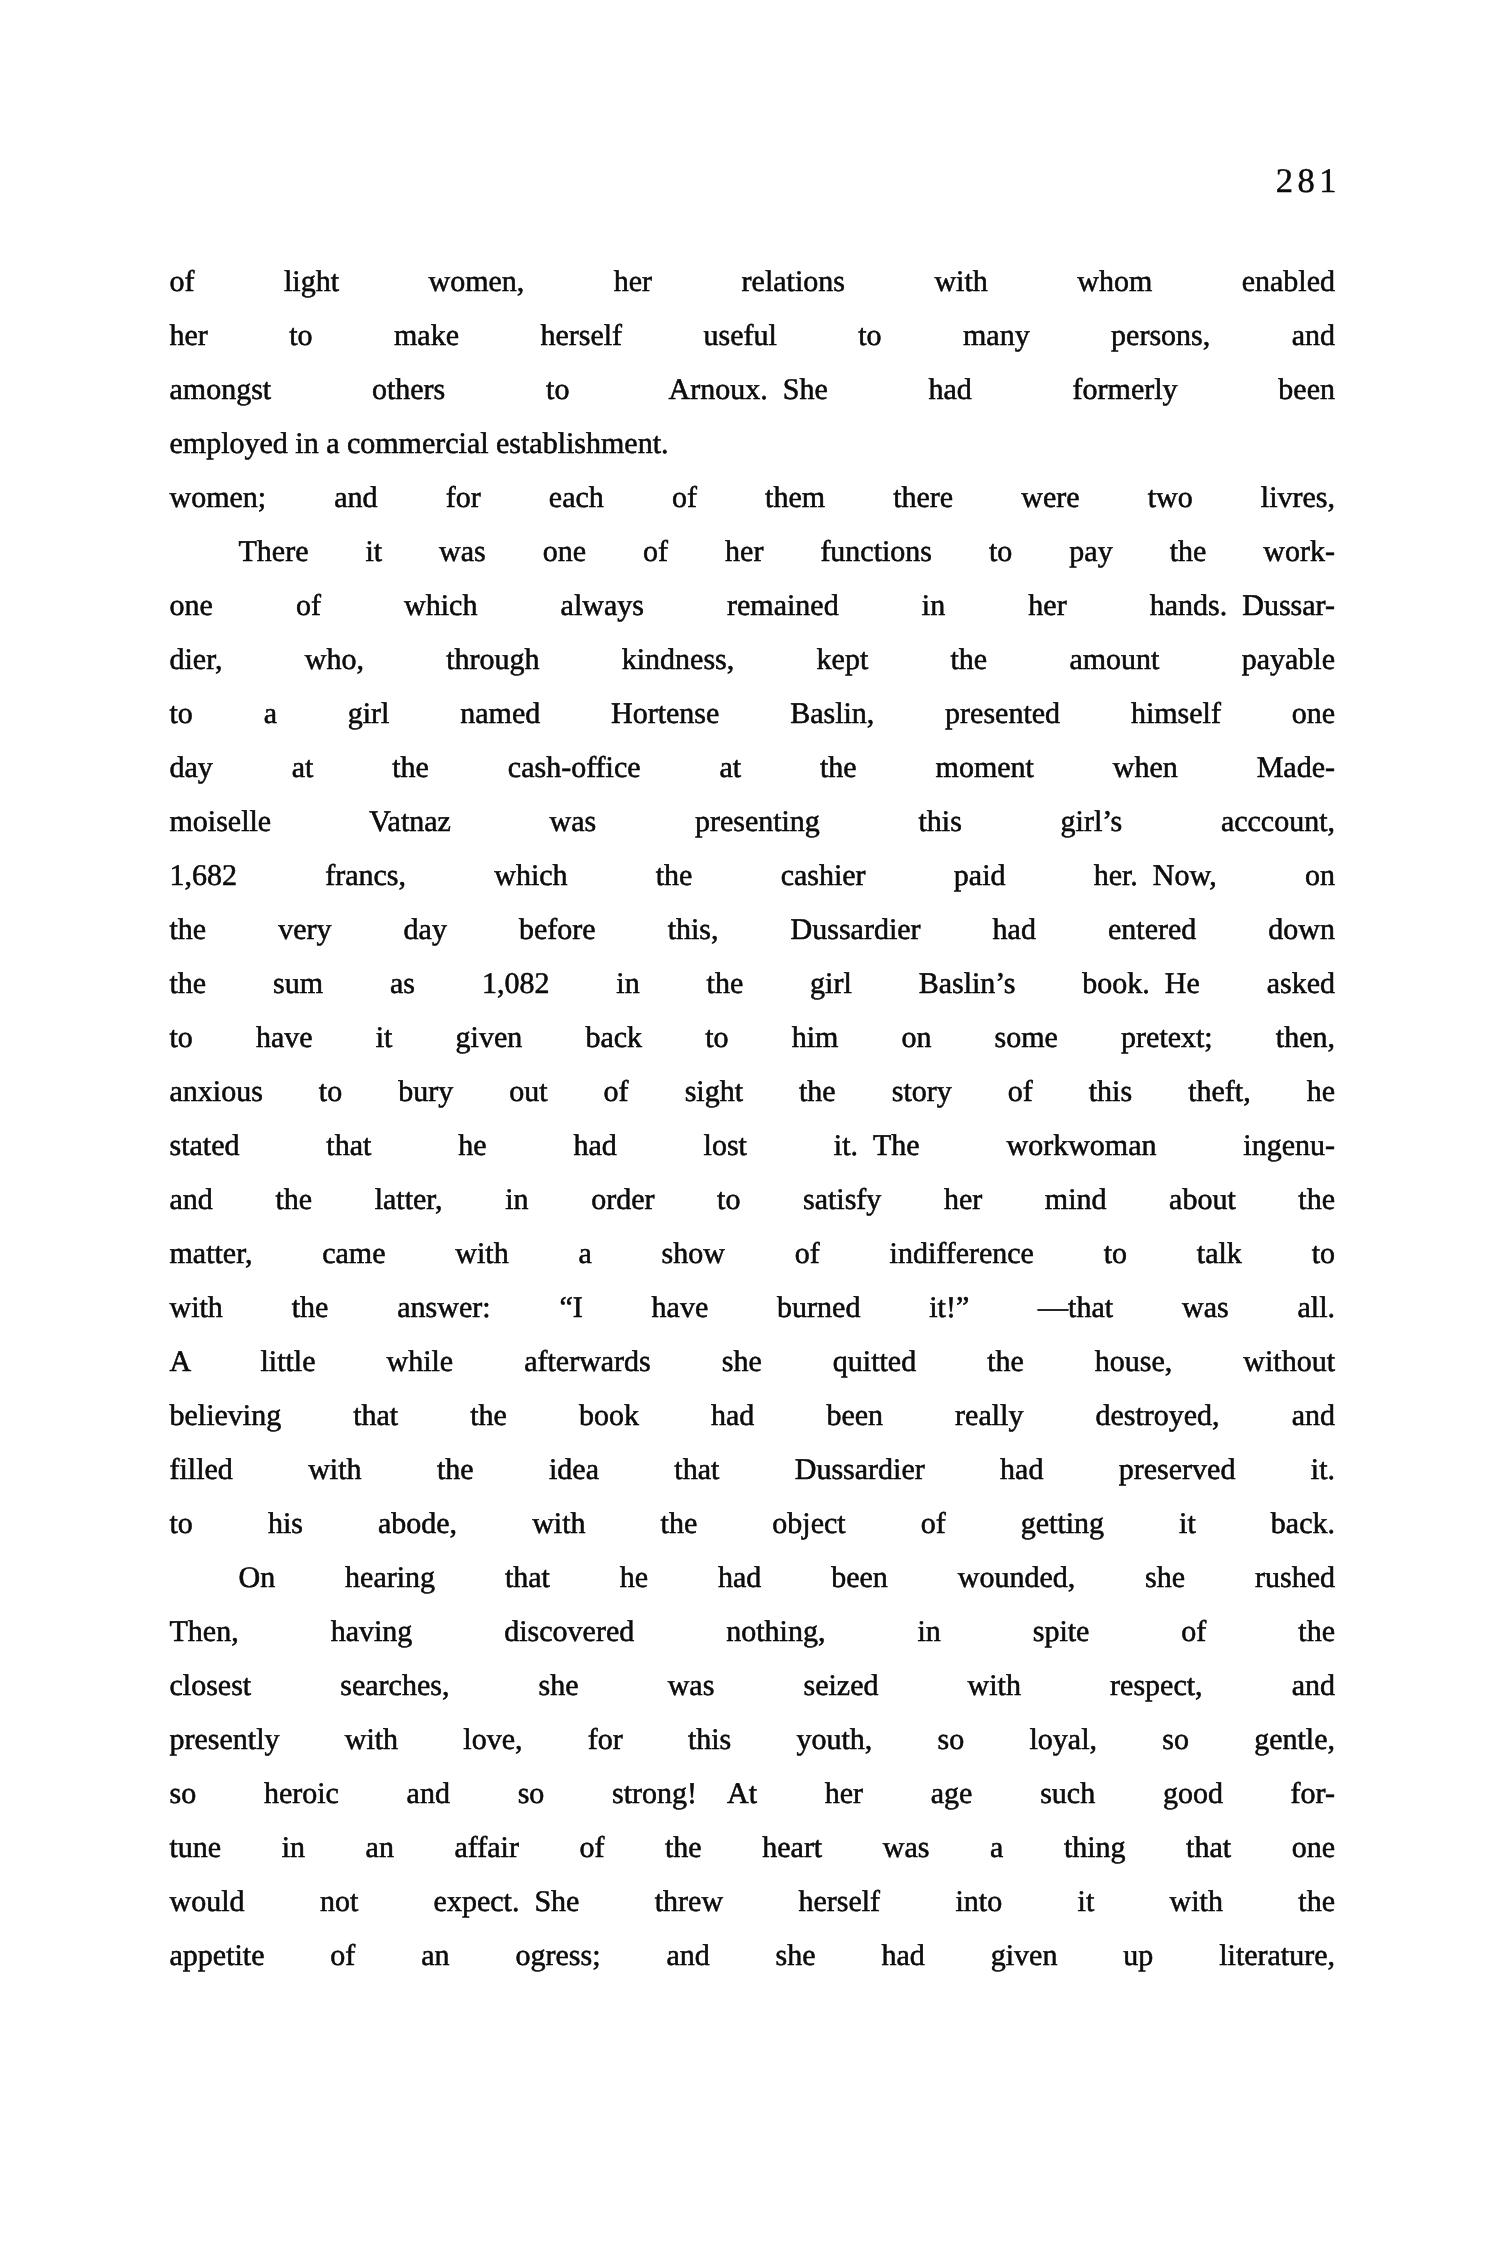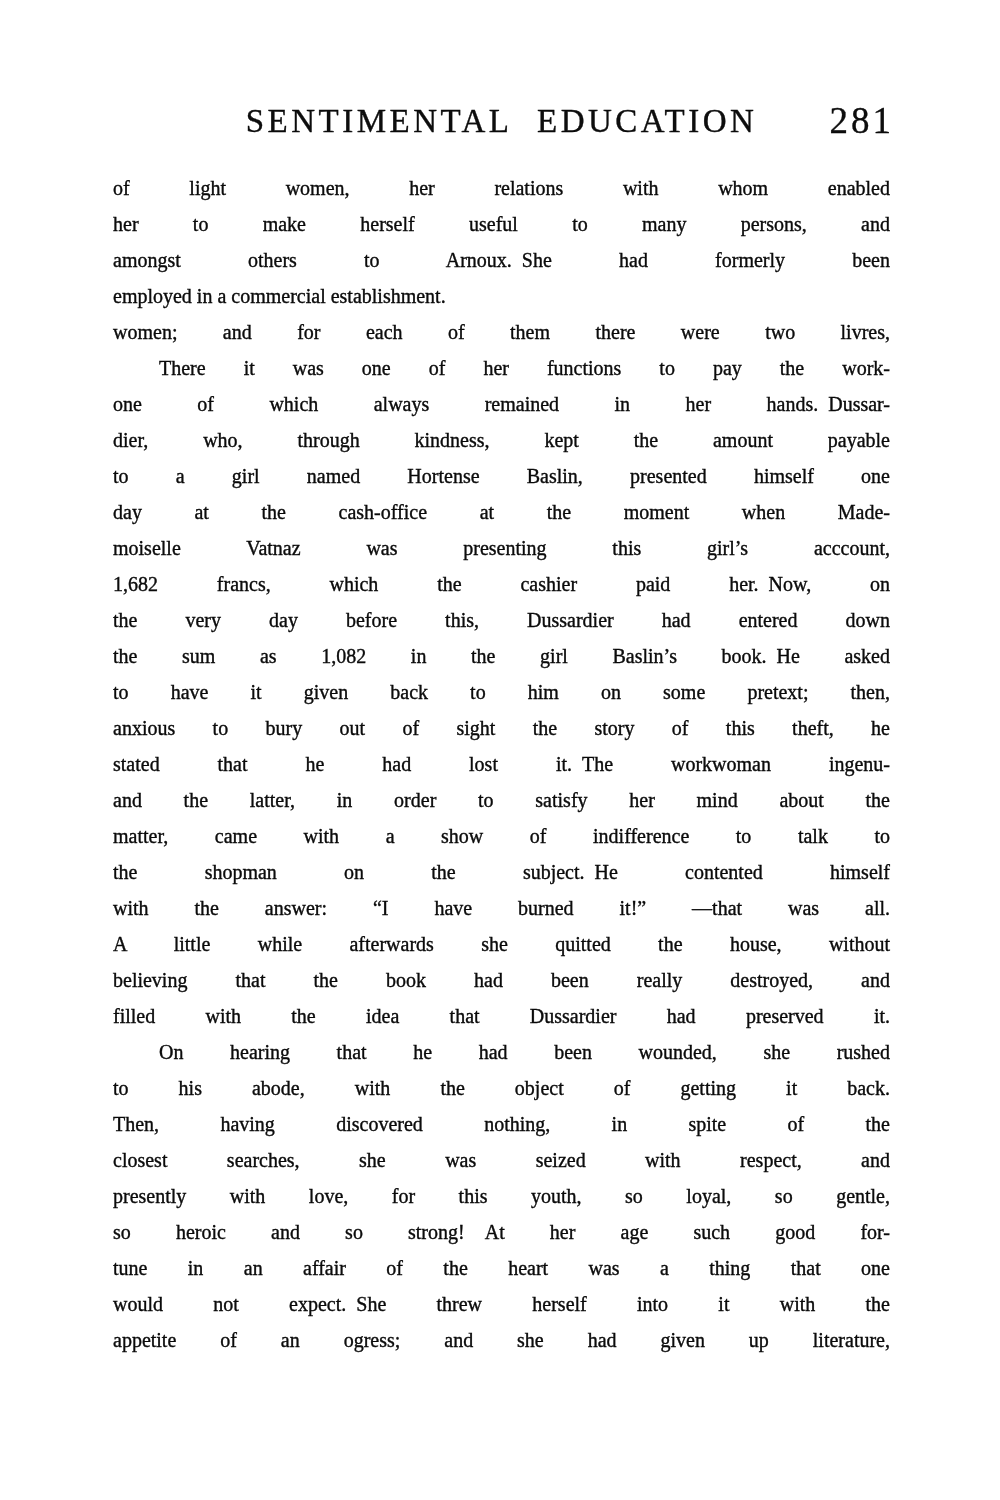--- a/index.html
+++ b/index.html
@@ -32,21 +32,21 @@
     line-height: 40px;
     letter-spacing: 3.5px;
     word-spacing: 14px;
     white-space: nowrap;
     -webkit-text-stroke: 0.35px #000;
   }
   .page-number {
     position: absolute;
     right: -4px;
     top: 0;
-    font-size: 37px;
+    font-size: 23px;
     line-height: 40px;
     letter-spacing: 3px;
     -webkit-text-stroke: 0.3px #000;
     font-variant-numeric: oldstyle-nums;
   }
   
   .body-text {
     position: absolute;
     left: 113px;
     top: 170px;
@@ -66,21 +66,20 @@
   .line.indent {
     padding-left: 46px;
   }
 </style>
 </head>
 <body>
 
 <div class="page">
 
   <div class="header">
-    <span class="running-title">SENTIMENTAL EDUCATION</span>
     <span class="page-number">281</span>
   </div>
 
   <div class="body-text">
       <div class="line">of light women, her relations with whom enabled</div>
       <div class="line">her to make herself useful to many persons, and</div>
       <div class="line">amongst others to Arnoux. She had formerly been</div>
       <div class="line flush">employed in a commercial establishment.</div>
       <div class="line">women; and for each of them there were two livres,</div>
       <div class="line indent">There it was one of her functions to pay the work-</div>
@@ -90,27 +89,26 @@
       <div class="line">day at the cash-office at the moment when Made-</div>
       <div class="line">moiselle Vatnaz was presenting this girl’s acccount,</div>
       <div class="line">1,682 francs, which the cashier paid her. Now, on</div>
       <div class="line">the very day before this, Dussardier had entered down</div>
       <div class="line">the sum as 1,082 in the girl Baslin’s book. He asked</div>
       <div class="line">to have it given back to him on some pretext; then,</div>
       <div class="line">anxious to bury out of sight the story of this theft, he</div>
       <div class="line">stated that he had lost it. The workwoman ingenu-</div>
       <div class="line">and the latter, in order to satisfy her mind about the</div>
       <div class="line">matter, came with a show of indifference to talk to</div>
-      <div class="line">the shopman on the subject. He contented himself</div>
       <div class="line">with the answer: “I have burned it!” —that was all.</div>
       <div class="line">A little while afterwards she quitted the house, without</div>
       <div class="line">believing that the book had been really destroyed, and</div>
       <div class="line">filled with the idea that Dussardier had preserved it.</div>
+      <div class="line">to his abode, with the object of getting it back.</div>
       <div class="line indent">On hearing that he had been wounded, she rushed</div>
-      <div class="line">to his abode, with the object of getting it back.</div>
       <div class="line">Then, having discovered nothing, in spite of the</div>
       <div class="line">closest searches, she was seized with respect, and</div>
       <div class="line">presently with love, for this youth, so loyal, so gentle,</div>
       <div class="line">so heroic and so strong! At her age such good for-</div>
       <div class="line">tune in an affair of the heart was a thing that one</div>
       <div class="line">would not expect. She threw herself into it with the</div>
       <div class="line">appetite of an ogress; and she had given up literature,</div>
     </div>
 
 </div>

